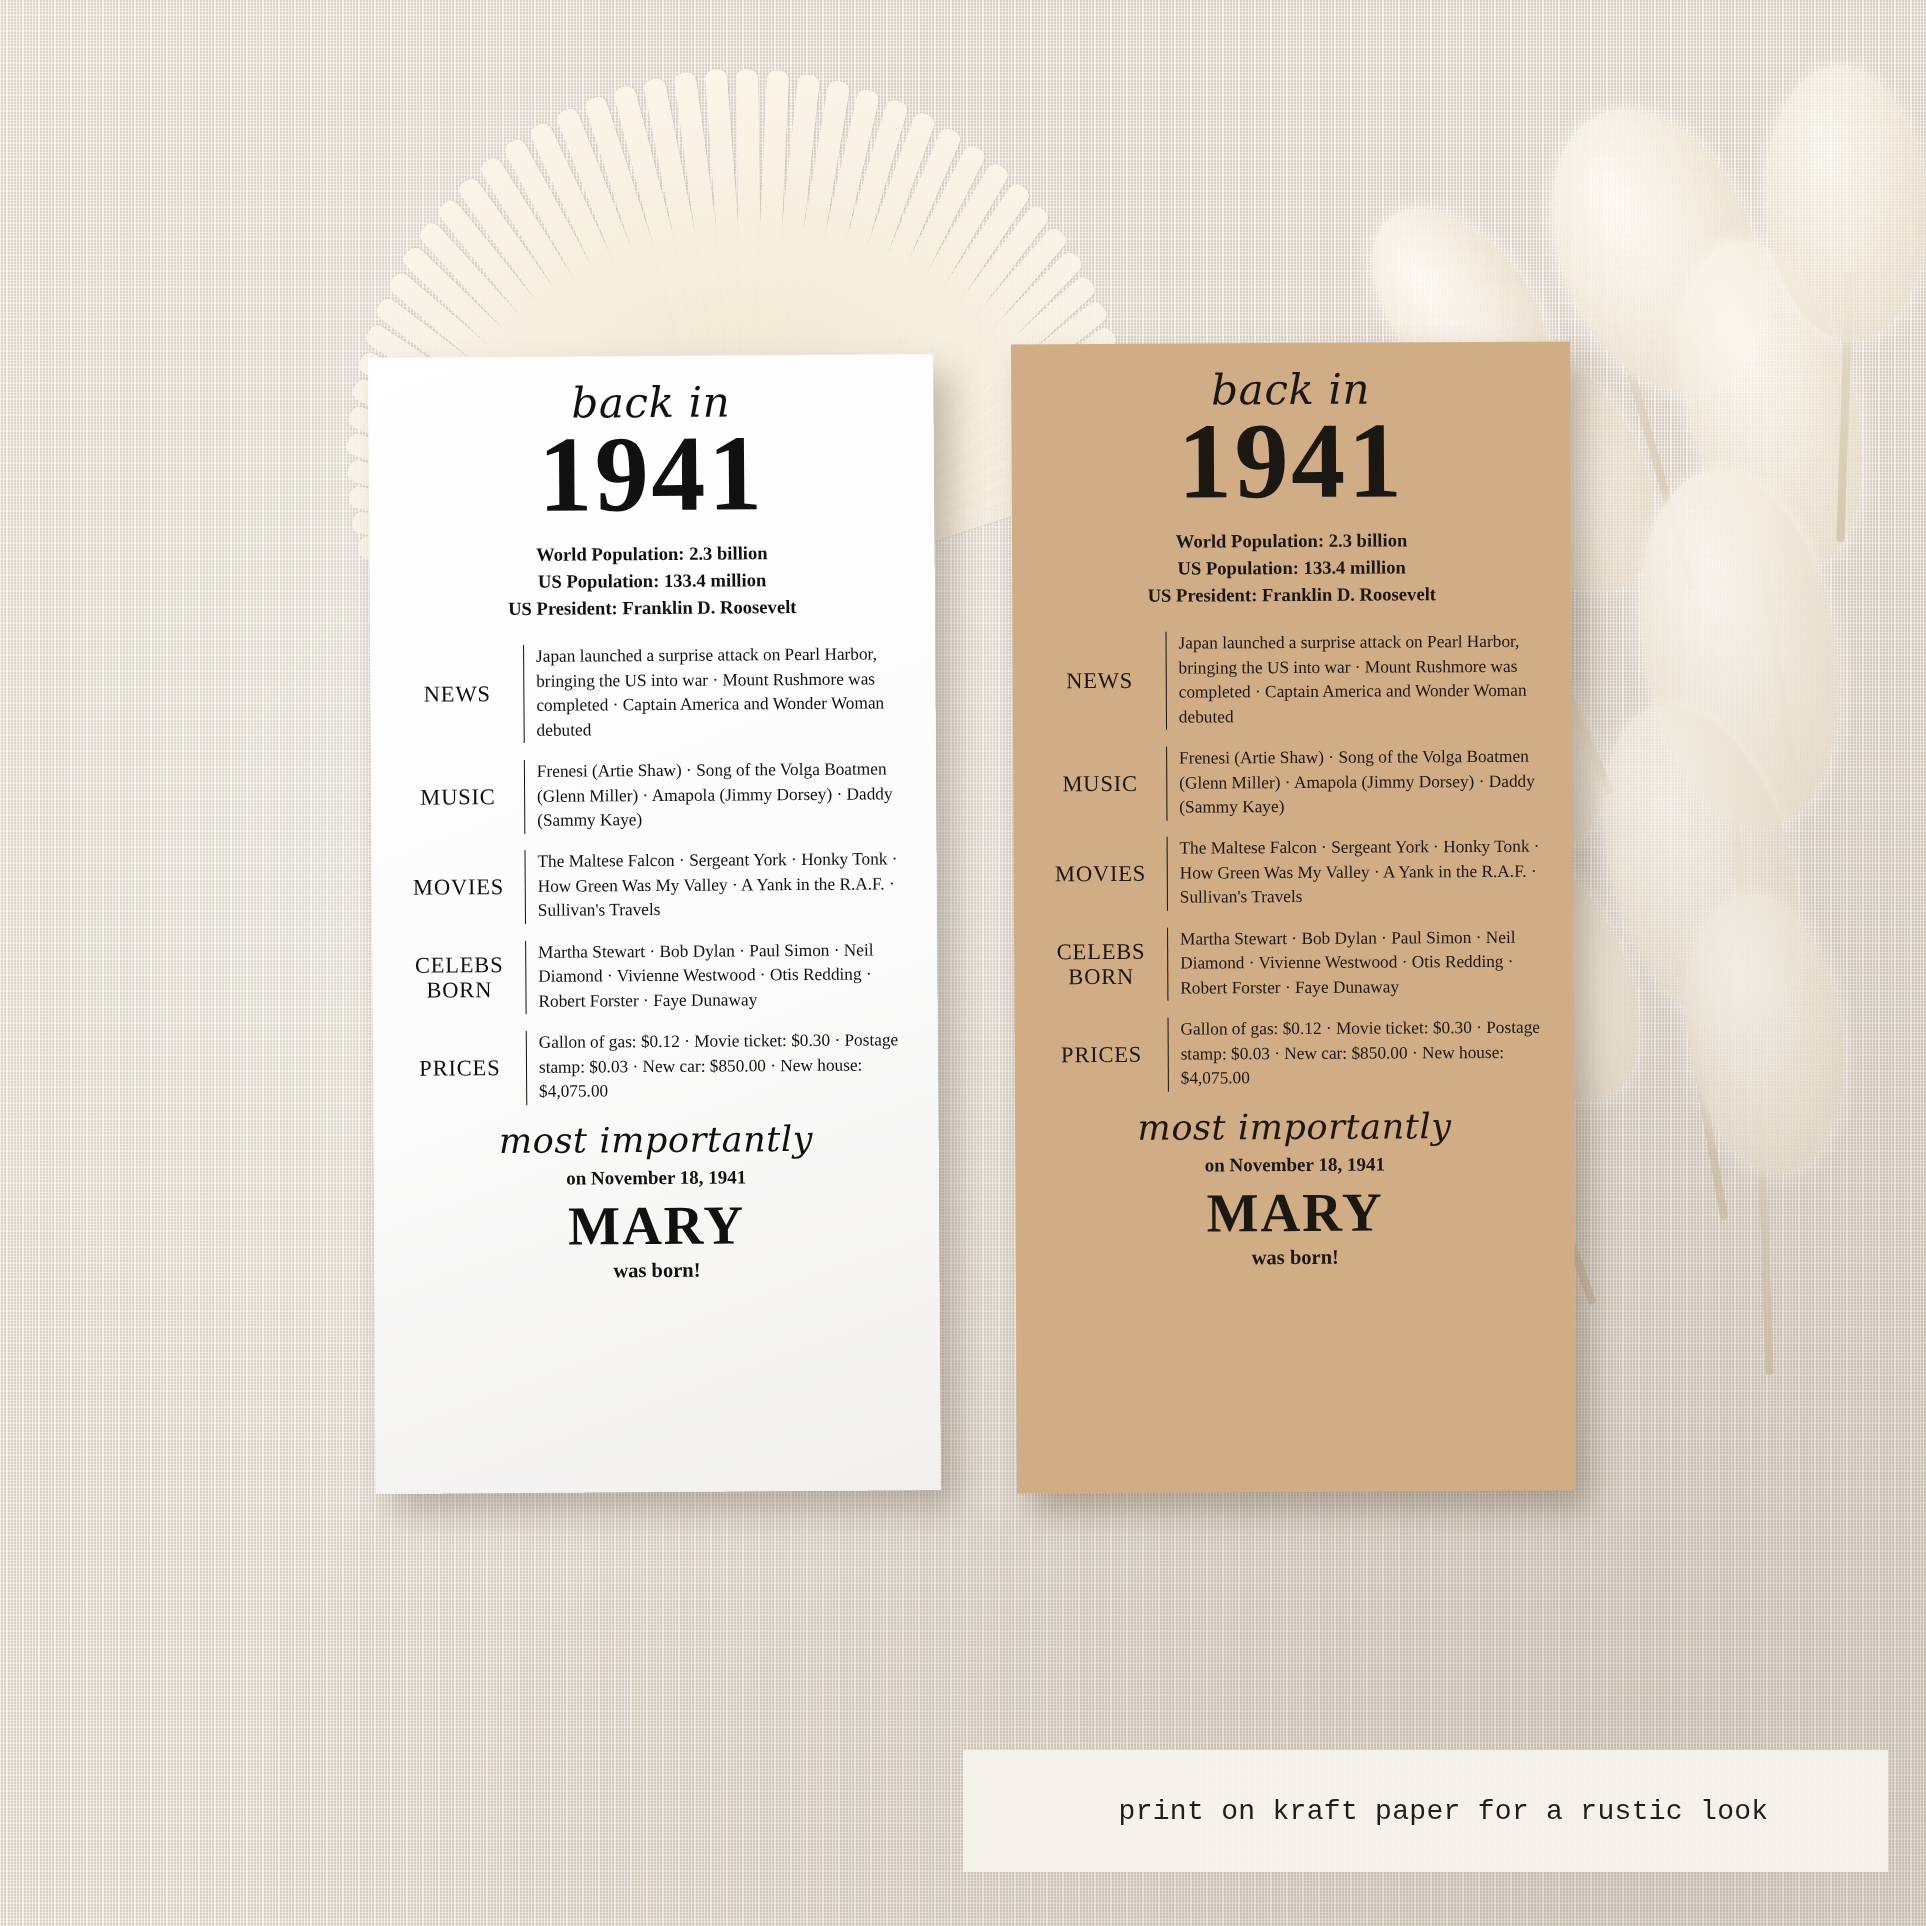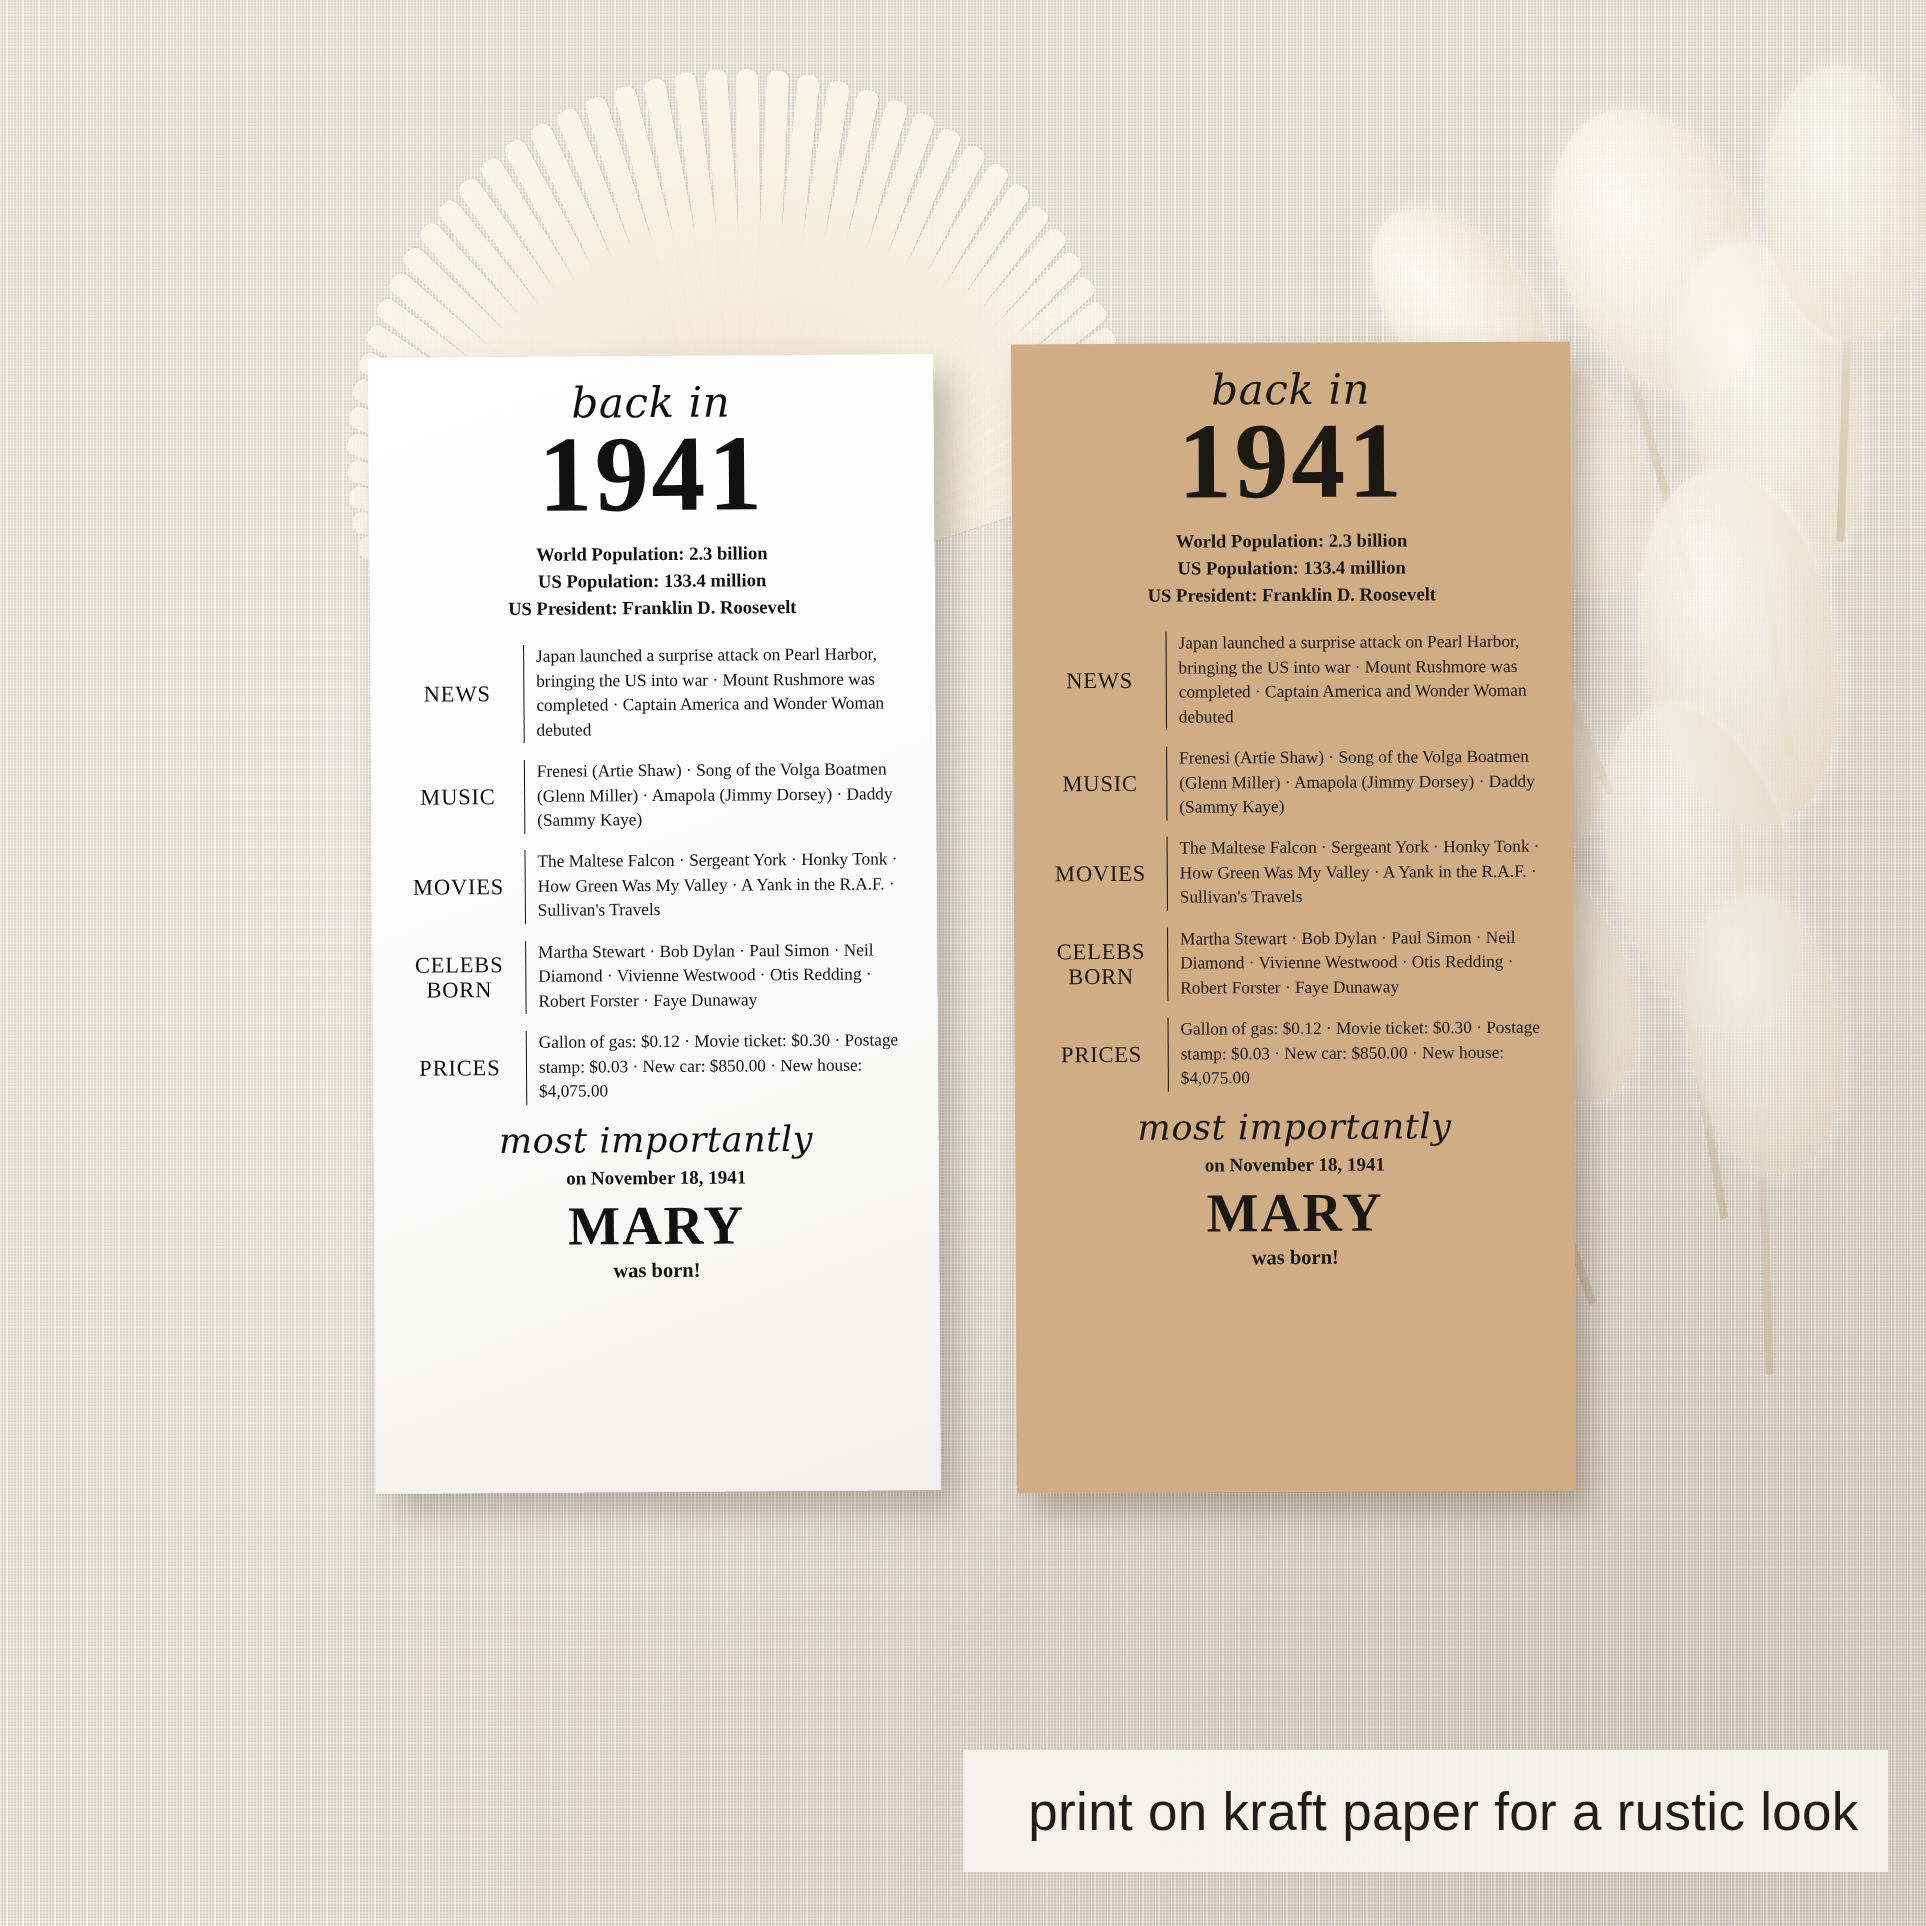--- a/index.html
+++ b/index.html
@@ -203,22 +203,22 @@
     left: 963px;
     top: 1750px;
     width: 925px;
     height: 122px;
     background: rgba(246,243,238,0.93);
     display: flex;
     align-items: center;
     justify-content: center;
   }
   .caption span {
-    font-family: Liberation Sans, sans-serif;
-    font-size: 53px;
+    font-family: Liberation Mono, monospace;
+    font-size: 28px;
     color: #1f1c19;
     letter-spacing: 0.3px;
     margin-left: 36px;
   }
 </style>
 </head>
 <body>
 
 <div class="bg-linen"></div>
 

